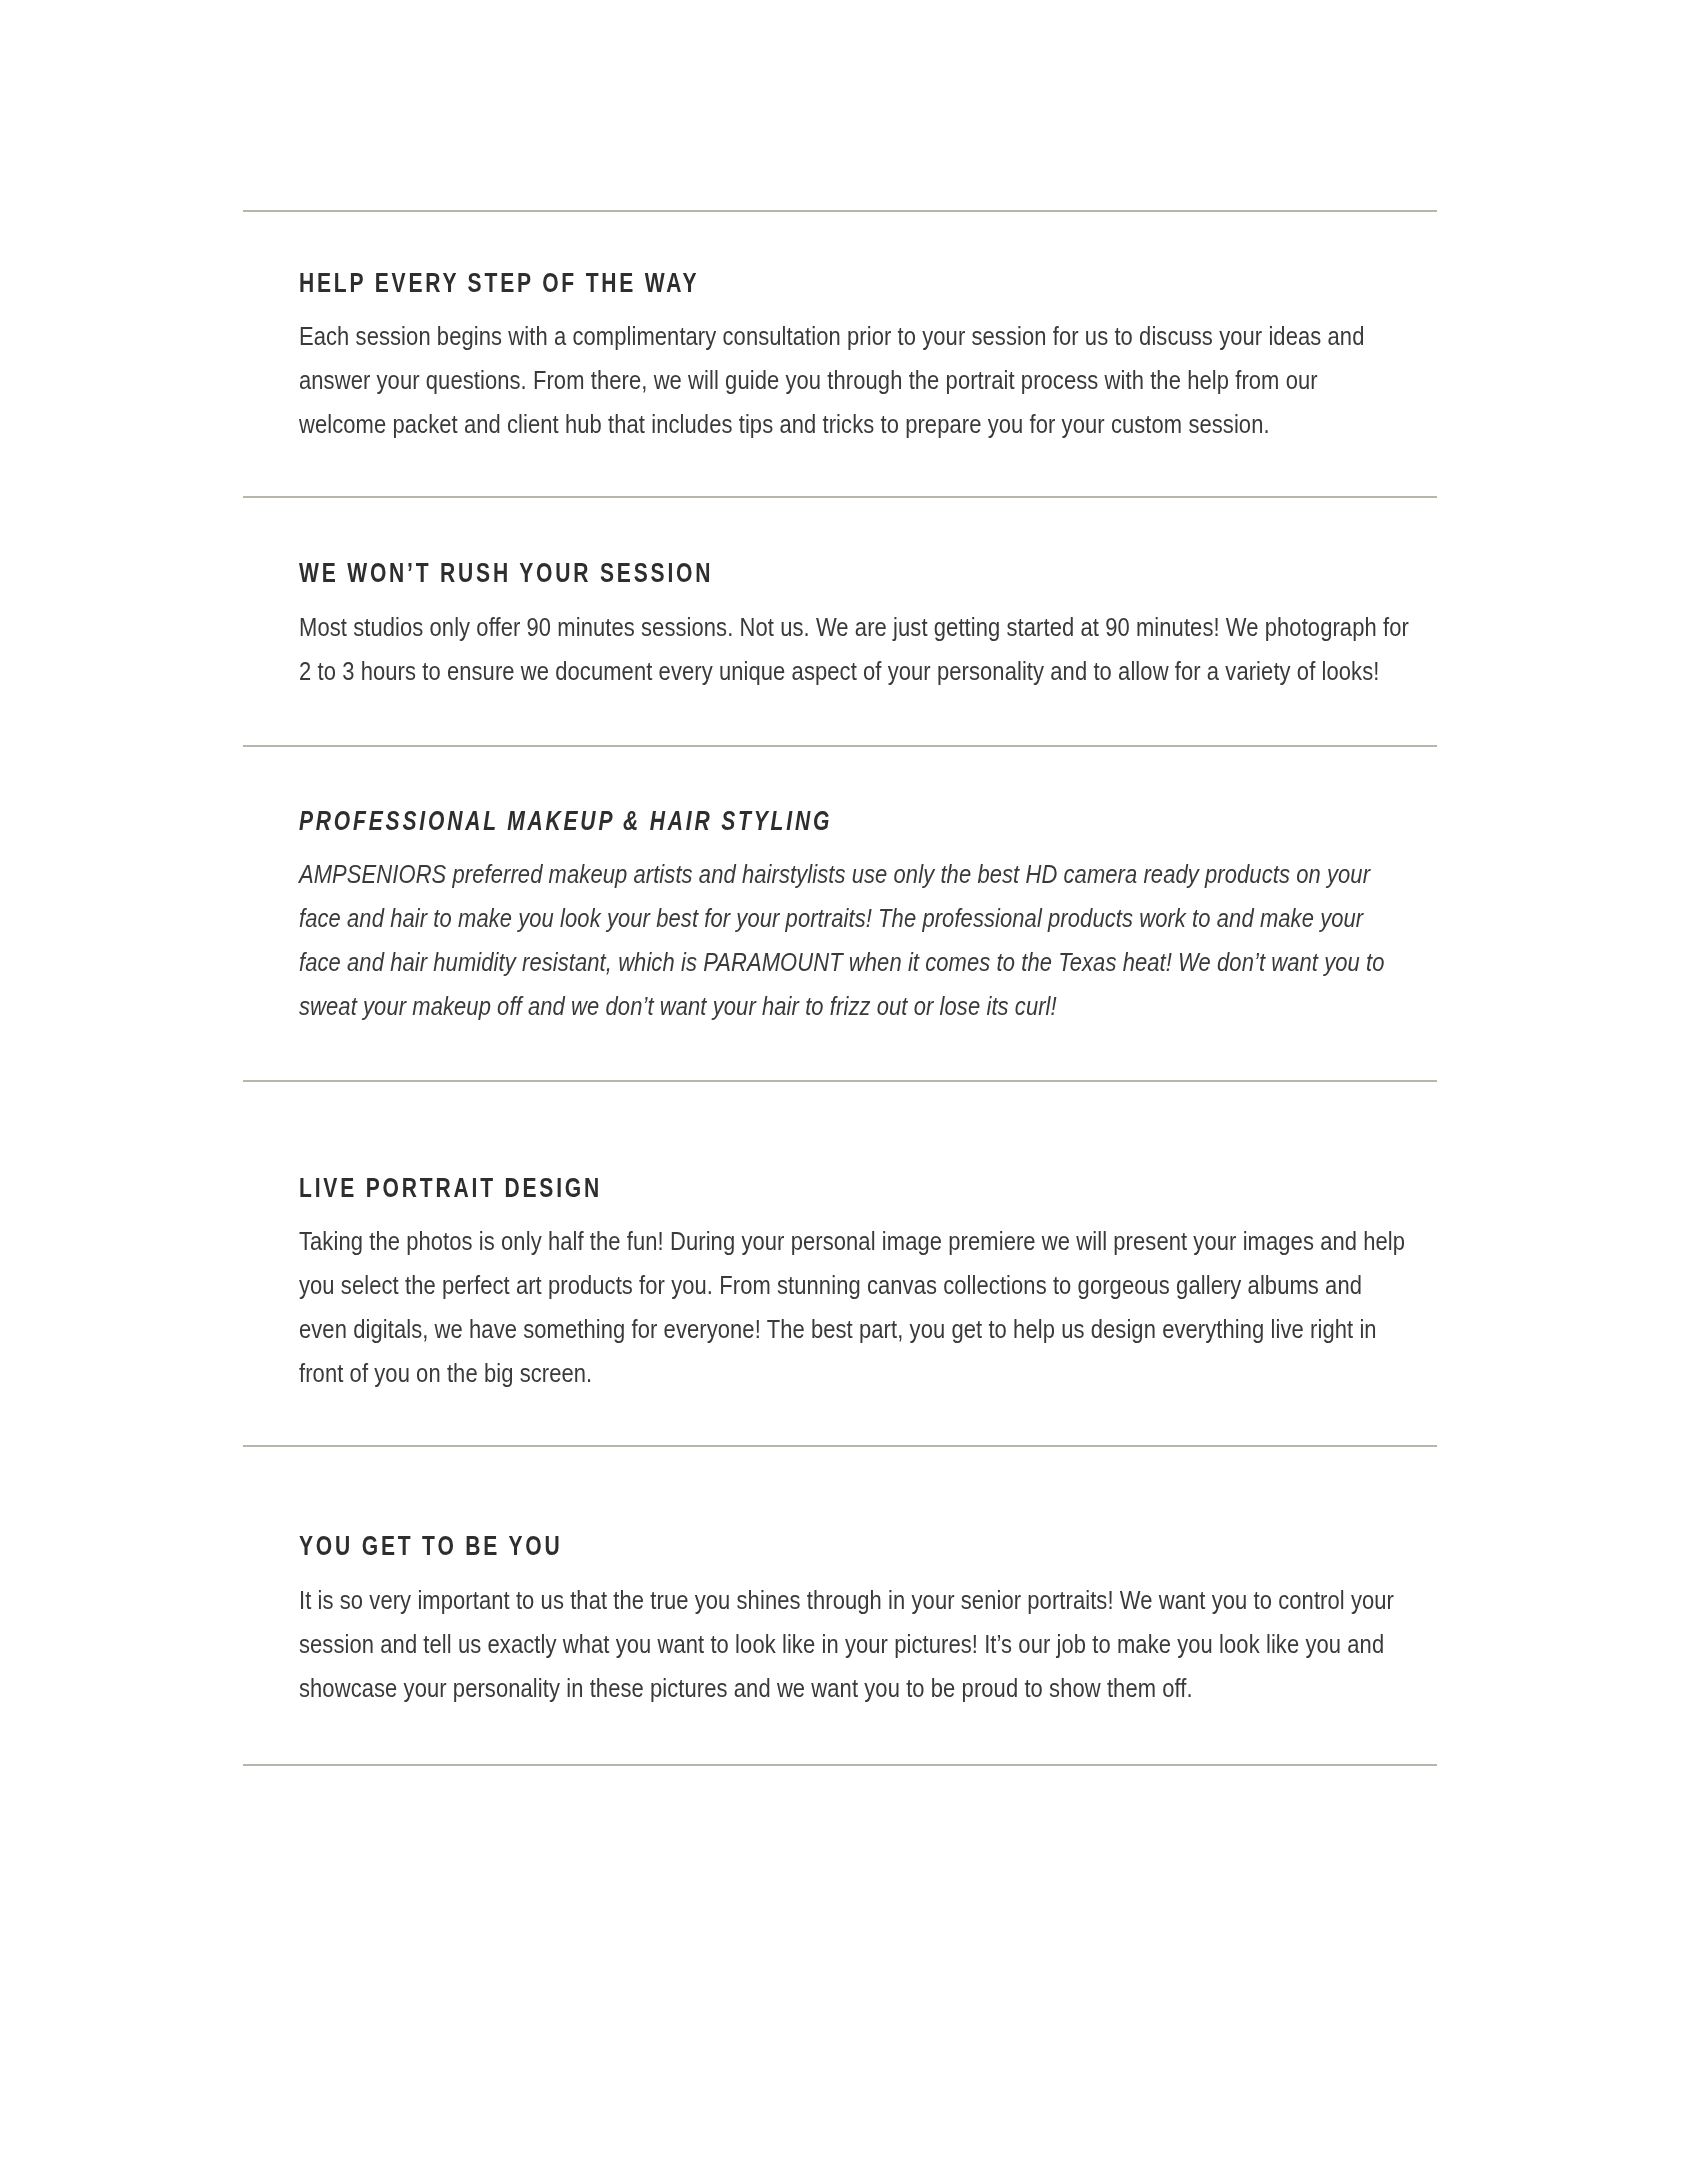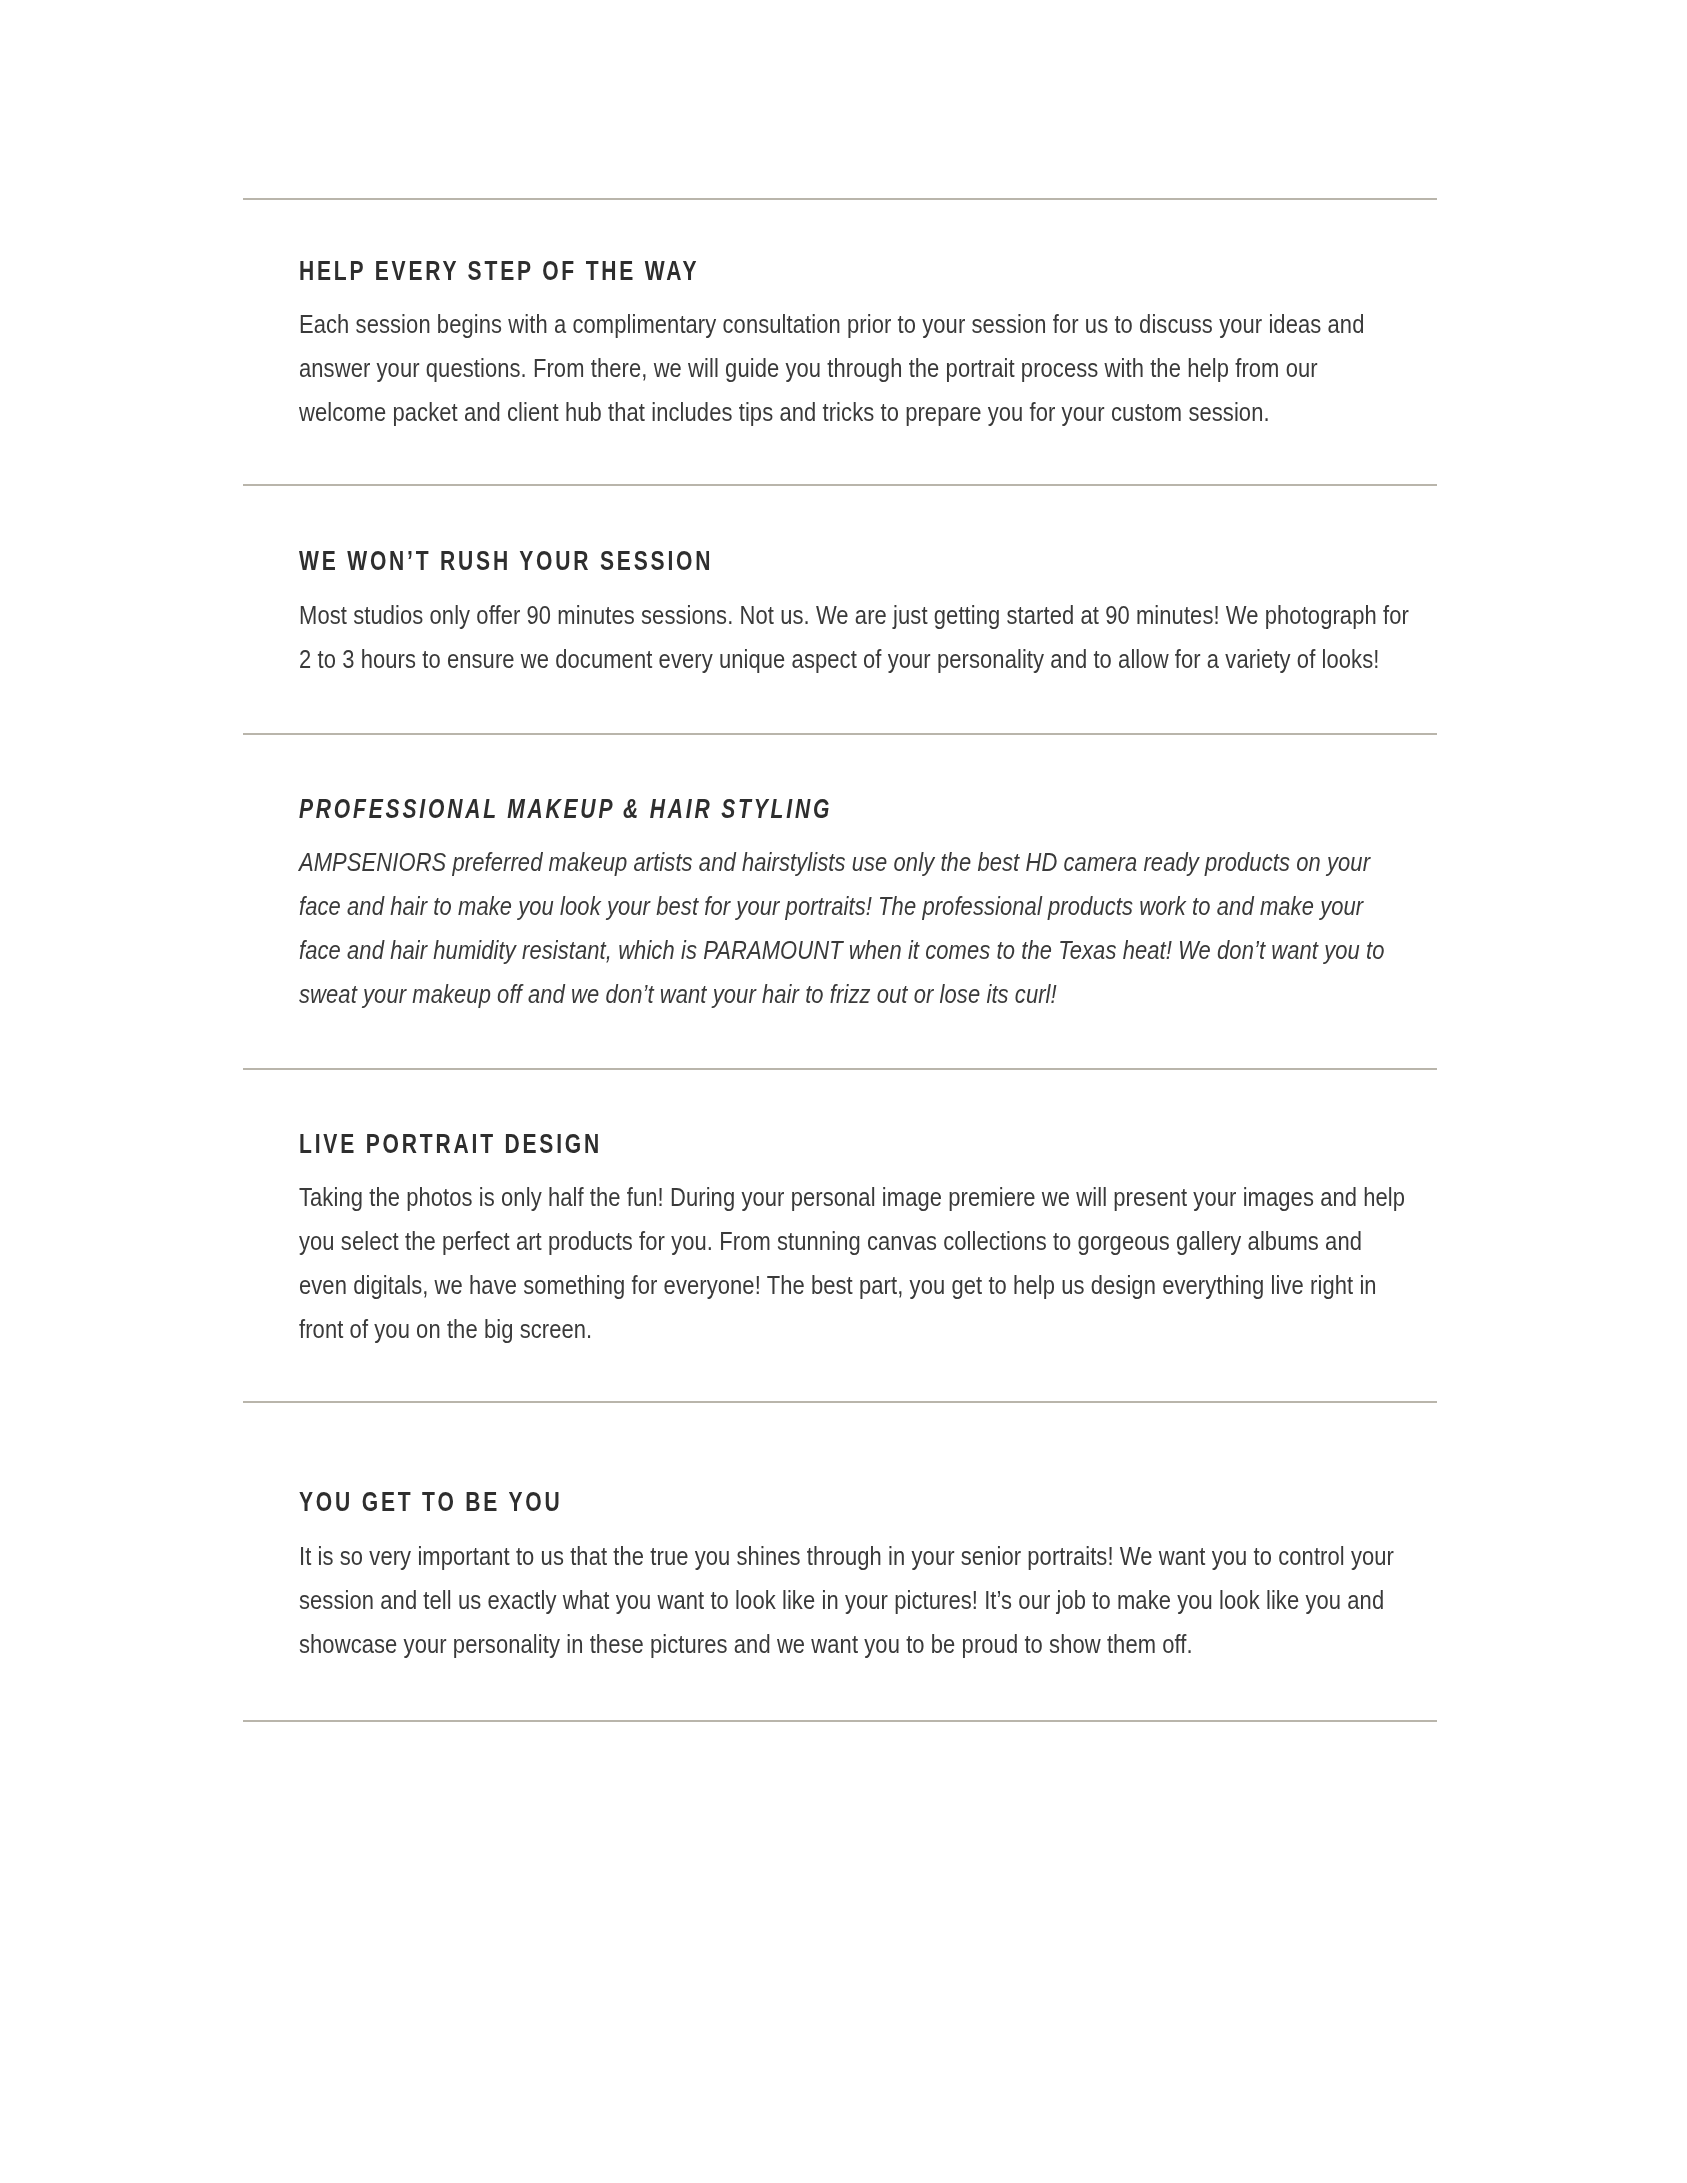--- a/index.html
+++ b/index.html
@@ -18,21 +18,21 @@
     position: relative;
     width: 1687px;
     height: 2183px;
     box-sizing: border-box;
   }
 
   
   .content {
     position: absolute;
     left: 243px;
-    top: 198px;
+    top: 210px;
     width: 1194px;
   }
 
   .divider {
     width: 100%;
     height: 2px;
     background: #b9b5ab;
     margin: 0;
     border: 0;
   }
@@ -67,21 +67,21 @@
     transform: scaleX(0.845);
     transform-origin: left top;
     width: 118.3%;
     font-weight: 400;
   }
 
   
   .sec-1 { padding-top: 57px;  padding-bottom: 50px; }
   .sec-2 { padding-top: 61px;  padding-bottom: 52px; }
   .sec-3 { padding-top: 60px;  padding-bottom: 52px; font-style: italic; }
-  .sec-4 { padding-top: 60px;  padding-bottom: 50px; }
+  .sec-4 { padding-top: 60px;  padding-bottom: 50px; margin-top: 32px; }
   .sec-5 { padding-top: 61px;  padding-bottom: 54px; margin-top: 24px; }
 
   .heading-gap { height: 17px; }
 </style>
 </head>
 <body style="background: rgb(255, 255, 255);">
 
 <div class="page">
   <div class="content">
 

